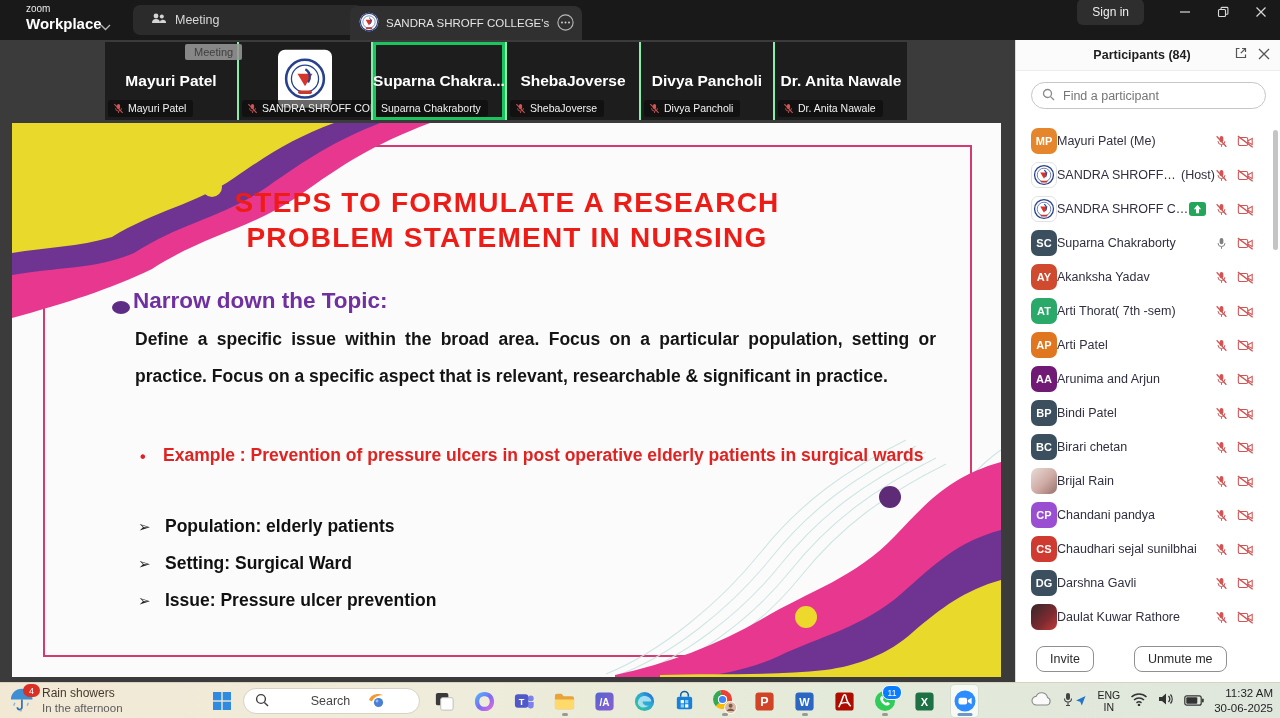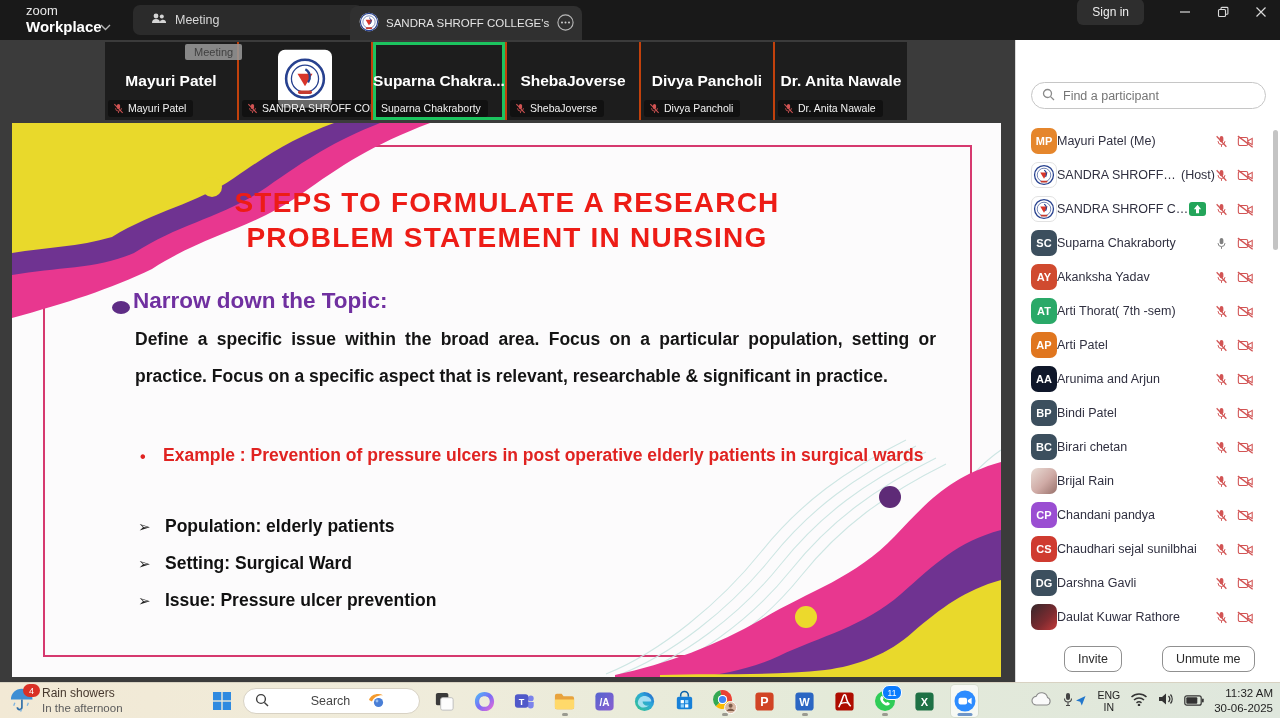--- a/index.html
+++ b/index.html
@@ -4,38 +4,38 @@
 <style>
   html,body{margin:0;padding:0;}
   body{width:1280px;height:718px;overflow:hidden;background:#000;
        font-family:"Liberation Sans","DejaVu Sans",sans-serif;
        -webkit-font-smoothing:antialiased;}
   .screen{position:absolute;inset:0;width:1280px;height:718px;}
 
   
   .titlebar{position:absolute;top:0;left:0;width:1280px;height:40px;background:#191919;}
   .brand{position:absolute;left:26px;top:4px;color:#fff;line-height:1;}
-  .brand .b1{font-size:13px;color:#e8e8e8;}
+  .brand .b1{font-size:10px;color:#e8e8e8;}
   .brand .b2{font-size:15px;font-weight:bold;margin-top:2px;}
   .brand-chevron{position:absolute;left:100px;top:17px;}
   .tab{position:absolute;top:5px;height:30px;border-radius:7px;background:#2b2b2b;
        display:flex;align-items:center;color:#d8d8d8;font-size:12.5px;cursor:default;}
   .tab-meeting{left:133px;width:212px;padding-left:18px;gap:9px;}
   .tab-share{left:350px;width:215px;top:6px;height:34px;border-radius:8px 8px 0 0;background:#303030;
              padding:0 8px 0 9px;gap:7px;color:#e3e3e3;font-size:11.5px;}
   .tab-share .tn{flex:1;white-space:nowrap;overflow:hidden;}
   .tb-right{position:absolute;right:0;top:0;height:24px;display:flex;align-items:center;}
   .signin{background:#2e2e2e;color:#efefef;font-size:12px;border-radius:6px;padding:6px 15px;margin-right:22px;}
   .winbtn{width:38px;height:40px;display:flex;align-items:center;justify-content:center;}
 
   
   .stage{position:absolute;top:40px;left:0;width:1015px;height:642px;background:#3b3b3b;}
   .strip-tooltip{position:absolute;left:185px;top:4px;background:rgba(150,150,150,.88);color:#3f3f3f;
                  font-size:11px;padding:2px 9px;border-radius:2px;z-index:5;}
-  .strip{position:absolute;left:105px;top:2px;width:802px;height:78px;display:flex;gap:2px;background:#c2410c;}
+  .strip{position:absolute;left:105px;top:2px;width:802px;height:78px;display:flex;gap:2px;background:#86efac;}
   .tile{position:relative;flex:1;background:#1d1d1d;overflow:hidden;}
   .tile.active{box-shadow:inset 0 0 0 3px var(--accent-green);}
   .tile-name{position:absolute;inset:0;display:flex;align-items:center;justify-content:center;
              color:#fff;font-weight:bold;font-size:15.5px;white-space:nowrap;}
   .tile-logo{position:absolute;left:50%;top:50%;transform:translate(-50%,-54%);width:54px;height:58px;
              background:#fff;border-radius:7px;display:flex;align-items:center;justify-content:center;}
   .tile-label{position:absolute;left:3px;bottom:3px;background:rgba(10,10,10,.62);color:#f2f2f2;
               font-size:10.5px;padding:2px 7px 3px 5px;border-radius:3px;display:flex;align-items:center;gap:4px;
               white-space:nowrap;max-width:92%;overflow:hidden;}
 
@@ -72,21 +72,21 @@
                   font-family:inherit;}
   .plist{position:absolute;top:84px;left:0;right:0;height:512px;overflow:hidden;}
   .prow{height:34px;display:flex;align-items:center;padding:0 26px 0 15px;gap:0;}
   .pav{width:26px;height:26px;border-radius:7px;flex:none;display:flex;align-items:center;justify-content:center;
        color:#fff;font-weight:bold;font-size:11px;}
   .pav.logo{background:#fff;border:1px solid #e2e2e2;box-sizing:border-box;}
   .pname{font-size:12.5px;color:#303040;white-space:nowrap;overflow:hidden;text-overflow:ellipsis;}
   .prole{font-size:12.5px;color:#303040;margin-left:2px;flex:none;}
   .picons{margin-left:auto;display:flex;align-items:center;gap:9px;flex:none;}
   .p-scroll{position:absolute;right:2px;top:90px;width:5px;height:120px;border-radius:3px;background:#c4c4c4;}
-  .p-foot{position:absolute;bottom:0;left:0;right:0;height:46px;display:flex;align-items:center;padding-left:48px;gap:40px;}
+  .p-foot{position:absolute;bottom:0;left:0;right:0;height:46px;display:flex;align-items:center;padding-left:20px;gap:40px;}
   .pbtn{border:1px solid #909090;border-radius:8px;background:#fff;color:#2a2a2a;font-size:12.5px;
         padding:5px 13px;font-family:inherit;}
 
   
   .taskbar{position:absolute;left:0;bottom:0;width:1280px;height:36px;
            background:linear-gradient(90deg,#f2e9d5 0%,#efecdb 35%,#e4ead9 65%,#dfe7dd 100%);
            border-top:1px solid #d8d2c2;box-sizing:border-box;}
   .weather{position:absolute;left:8px;top:3px;display:flex;align-items:center;gap:7px;}
   .wicon{position:relative;width:27px;height:27px;}
   .wbadge{position:absolute;top:-3px;right:-5px;min-width:13px;height:13px;border-radius:7px;background:#d93025;
@@ -330,20 +330,37 @@
         </div>
         <div class="arow">
           <span class="ar">➢</span>
           <span>Issue: Pressure ulcer prevention</span>
         </div>
       </div>
     </div>
   </div>
 
   <div class="panel">
+    <div class="p-head">
+      <div class="p-title">Participants (84)</div>
+      <div class="p-hicons">
+        <span>
+          <svg width="14" height="14" viewBox="0 0 14 14" fill="none" stroke="#555" stroke-width="1.2">
+              <path d="M5.5 2.5 H2.5 V11.5 H11.5 V8.5"></path>
+              <path d="M8 2.5 H11.5 V6"></path>
+              <path d="M11.5 2.5 L6.8 7.2"></path>
+            </svg>
+        </span>
+        <span>
+          <svg width="12" height="12" viewBox="0 0 12 12" stroke="#555" stroke-width="1.3">
+              <path d="M1 1 L11 11 M11 1 L1 11"></path>
+            </svg>
+        </span>
+      </div>
+    </div>
     <div class="p-search">
       <span>
         <svg width="13" height="13" viewBox="0 0 13 13" fill="none" stroke="#8a8a8a" stroke-width="1.3">
             <circle cx="5.5" cy="5.5" r="4"></circle>
             <path d="M8.6 8.6 L12 12"></path>
           </svg>
       </span>
       <input type="text" placeholder="Find a participant" style="">
     </div>
     <div class="plist" id="plist">
@@ -540,21 +557,21 @@
                 <g stroke="#d25454" stroke-width="1.2" fill="none">
                   <rect x="1.5" y="2.5" width="10.5" height="9" rx="1.8"></rect>
                   <path d="M12 6.5 l5 -3 v7 l-5 -3"></path>
                 </g>
                 <line x1="1" y1="1" x2="17.5" y2="13.5" stroke="#d25454" stroke-width="1.5"></line>
               </svg>
             </span>
           </span>
         </div>
         <div class="prow">
-          <div class="pav" style="background:#0f172a">AA</div>
+          <div class="pav" style="background:#701a75">AA</div>
           <span class="pname">Arunima and Arjun</span>
           <span class="picons">
             <span style="display:flex">
               <svg width="13" height="13" viewBox="0 0 16 16">
                 <g stroke="#d25454" fill="none" stroke-width="1.2">
                   <rect x="5.7" y="1.3" width="4.6" height="7.6" rx="2.3" fill="#d25454" stroke="none"></rect>
                   <path d="M3.7 7.5 a4.3 4.3 0 0 0 8.6 0"></path>
                   <line x1="8" y1="12" x2="8" y2="14.6"></line>
                 </g>
                 <line x1="2" y1="1.5" x2="14" y2="14.5" stroke="#d25454" stroke-width="1.5"></line>

